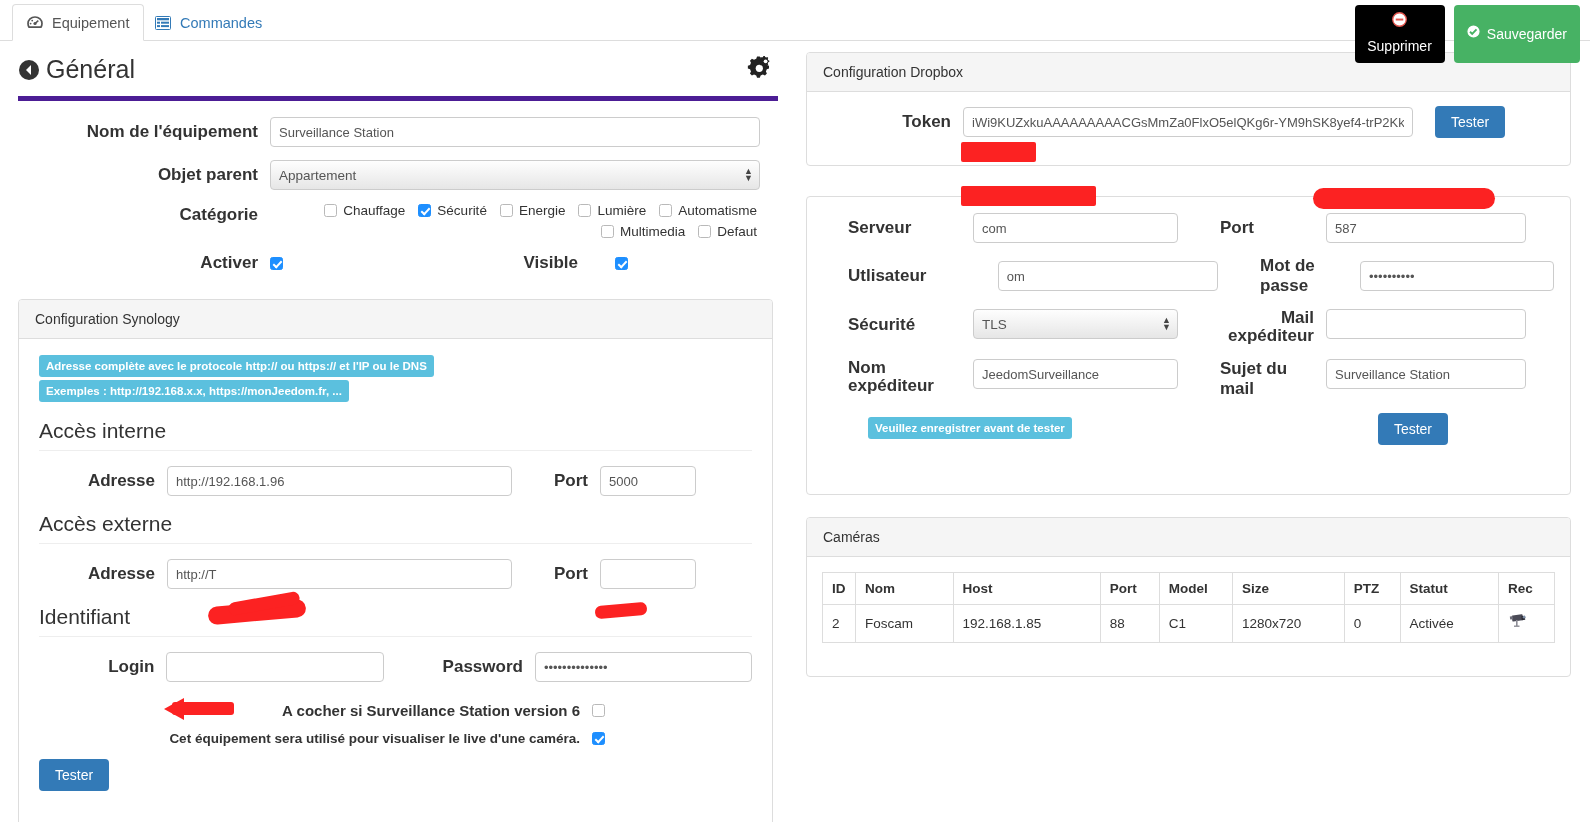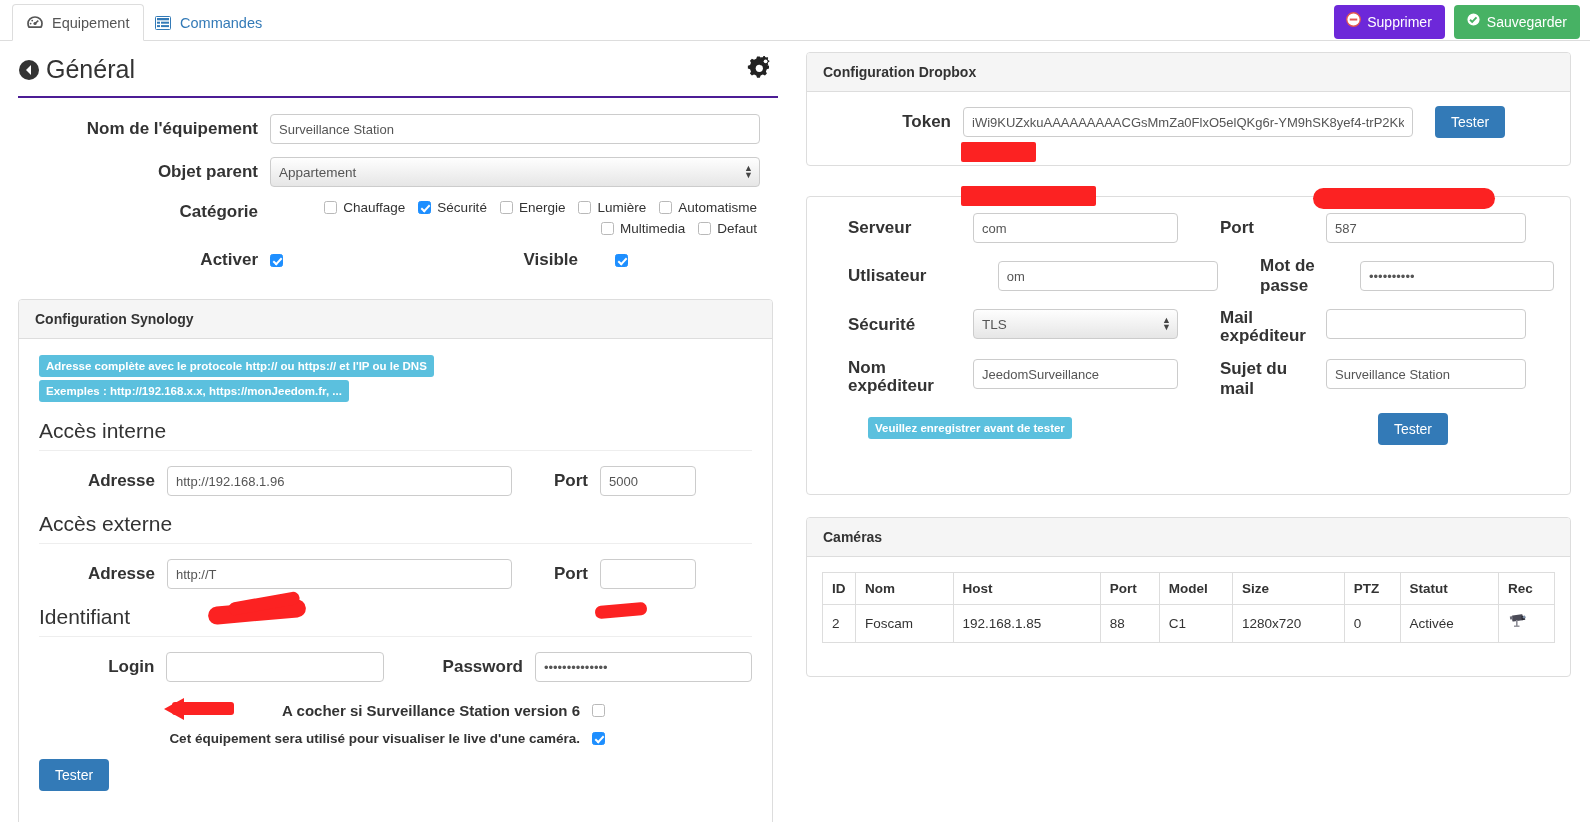--- a/index.html
+++ b/index.html
@@ -43,30 +43,30 @@
 
   .hdrbtns { position: absolute; top: 5px; right: 10px; display: flex; gap: 9px; z-index: 5; }
   .btn {
     border: none; border-radius: 4px; color: #fff;
     font-family: "Liberation Sans", sans-serif;
     font-size: 14px; line-height: 18px;
     padding: 7px 13px 8px 12px;
     cursor: pointer; white-space: nowrap;
     display: inline-flex; align-items: center; gap: 6px;
   }
-  .btn-danger { background: #6d28d9; }
+  .btn-danger { background: #000000; flex-direction: column; }
   .btn-success { background: #47b264; }
 
   
   .leftcol { position: absolute; top: 41px; left: 0; width: 796px; height: 781px; }
   .rightcol { position: absolute; top: 41px; left: 796px; width: 794px; height: 781px; }
 
   .page-head {
     position: relative; margin: 13px 18px 12px 18px;
-    border-bottom: 2px solid #4c1d95; padding-bottom: 9px;
+    border-bottom: 5px solid #4c1d95; padding-bottom: 9px;
   }
   .page-title {
     font-size: 25px; line-height: 30px; font-weight: 400;
     color: #333; display: inline-block; margin: 0;
   }
   .back-icon { display: inline-block; vertical-align: -3px; margin-right: 6px; }
   .gear-btn { position: absolute; right: 2px; top: 1px; cursor: pointer; }
 
   .frow { display: flex; align-items: center; margin-top: 12px; }
   .flabel {
@@ -110,21 +110,21 @@
 
   .catline { display: flex; align-items: center; flex-wrap: wrap; justify-content: flex-end; }
   .catitem { display: inline-flex; align-items: center; margin-right: 13px; font-size: 13.5px; color: #333; }
   .catitem .cbx { margin-right: 6px; }
 
   
   .panel { border: 1px solid #dddddd; border-radius: 4px; background: #fff; }
   .panel-head {
     background: #f5f5f5; border-bottom: 1px solid #dddddd;
     border-radius: 3px 3px 0 0; padding: 11px 16px;
-    font-size: 14px; color: #333; font-weight: bold;
+    font-size: 14px; color: #333;
   }
   .panel-body { padding: 14px 16px 16px 16px; }
 
   .badge-info {
     display: inline-block; background: #5bc0de; color: #fff;
     font-size: 11.5px; font-weight: bold; line-height: 14px;
     padding: 4px 7px; border-radius: 3px; margin-bottom: 3px;
   }
   .sect-title {
     font-size: 21px; font-weight: 400; color: #333;
@@ -383,21 +383,21 @@
       </div>
 
       <div class="frow" style="margin-top:13px; align-items:flex-start;">
         <div class="flabel" style="width:150px; text-align:left; padding-left:25px; padding-top:6px;">Sécurité</div>
         <div class="selwrap">
           <div class="fakeselect" style="width:205px; display:flex; align-items:center;">
             <span>TLS</span>
           </div>
           <span class="selarrows">▲<br>▼</span>
         </div>
-        <div class="flabel" style="width:148px; text-align:left; padding-left:42px; padding-top:0px; line-height:18px;">Mail expéditeur</div>
+        <div class="flabel" style="width:148px; text-align:right; padding-left:42px; padding-top:0px; line-height:18px;">Mail expéditeur</div>
         <input type="text" style="width: 200px;" value="">
       </div>
 
       <div class="frow" style="margin-top:14px; align-items:flex-start;">
         <div class="flabel" style="width:150px; text-align:left; padding-left:25px; line-height:18px;">Nom expéditeur</div>
         <input type="text" style="width: 205px;" value="JeedomSurveillance">
         <div class="flabel" style="width:148px; text-align:left; padding-left:42px;">Sujet du mail</div>
         <input type="text" style="width: 200px;" value="Surveillance Station">
       </div>
 

